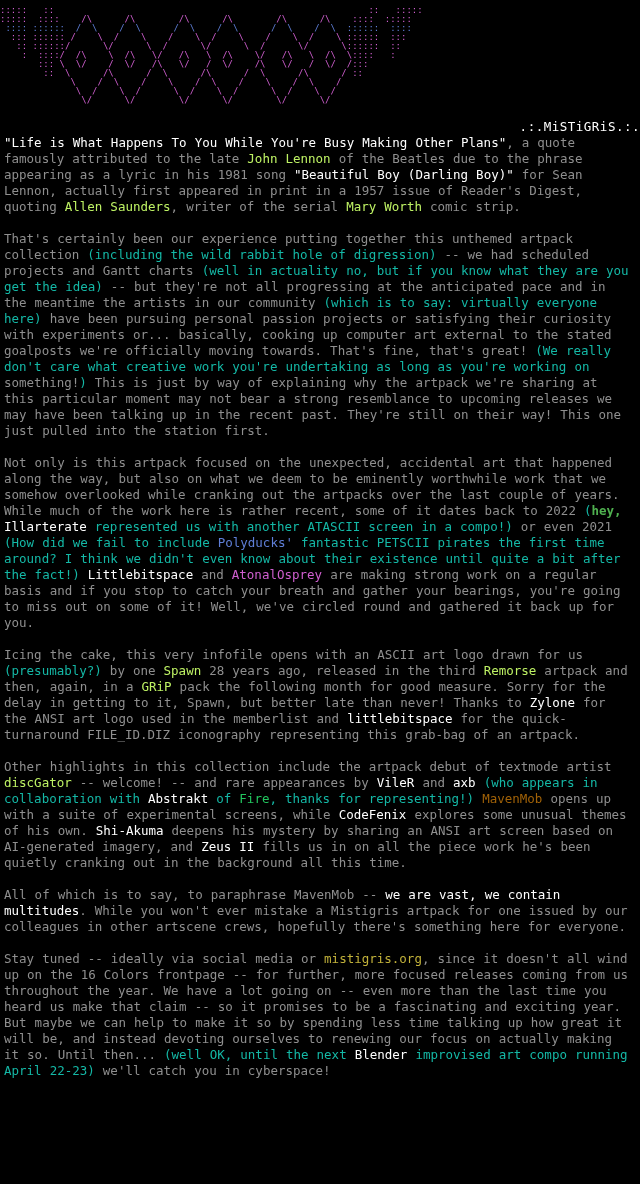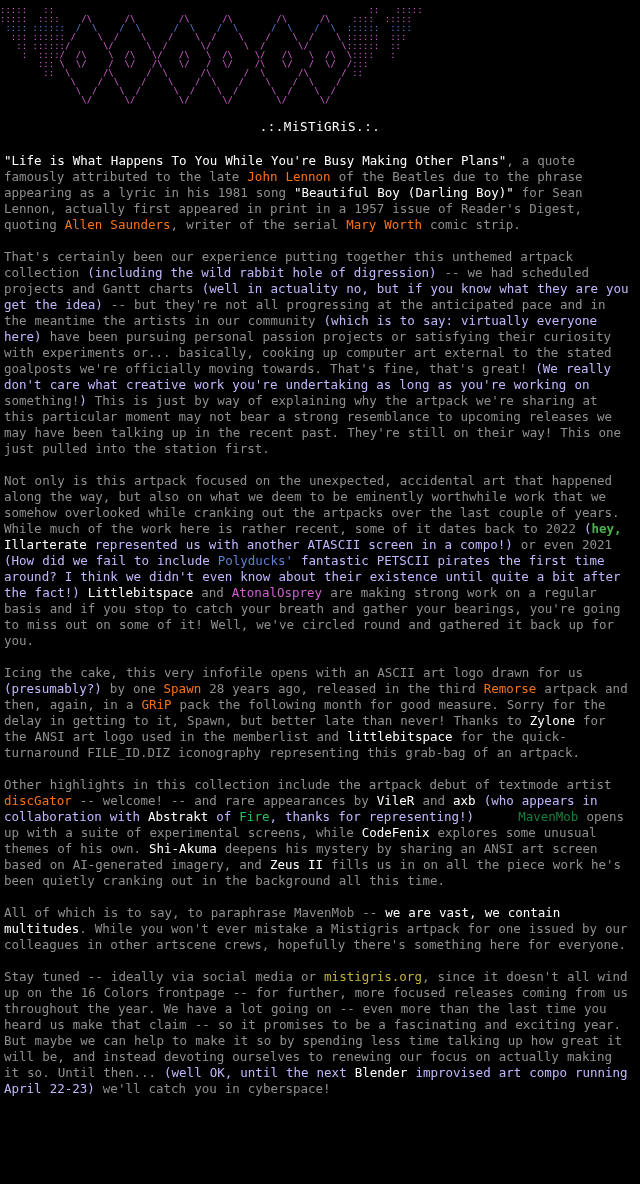--- a/index.html
+++ b/index.html
@@ -26,43 +26,43 @@
     font-size: 9px;
     line-height: 9px;
     letter-spacing: 0px;
     white-space: pre;
     padding: 6px 0 0 0;
     margin: 0;
     text-align: left;
   }
   .logo-row { display: block; }
   .title-line {
-    text-align: center;
+    text-align: right;
     color: #ffffff;
     font-size: 12.5px;
     line-height: 16px;
-    margin: 14px 0 18px 0;
+    margin: 14px 0 0 0;
     letter-spacing: 0.5px;
   }
   .para {
     margin: 0 0 16px 0;
     padding: 0 6px 0 4px;
     white-space: normal;
     text-align: left;
     word-spacing: 0.5px;
   }
   
   .w   { color: #ffffff; }
   .gry { color: #8f8f8f; }
-  .dgry{ color: #c4b5fd; text-align: center; }
-  .cy  { color: #f97316; }
+  .dgry{ color: #14b8a6; text-align: center; }
+  .cy  { color: #bef264; }
   .mg  { color: #d05fd0; }
   .bl  { color: #5f7fd8; }
   .rd  { color: #22c55e; }
-  .or  { color: #15803d; margin-left: 36px; }
+  .or  { color: #a16207; }
   .ye  { color: #c2b23a; }
   .gn  { color: #4fb04f; font-weight: bold; }
 </style>
 </head>
 <body>
 
 <div id="page">
 
   <div class="ansi-logo" id="logo"><span class="logo-row mg">:::::   ::                                                          ::   :::::
 </span><span class="logo-row mg">:::::  ::::    /\      /\        /\      /\        /\      /\    ::::  :::::

